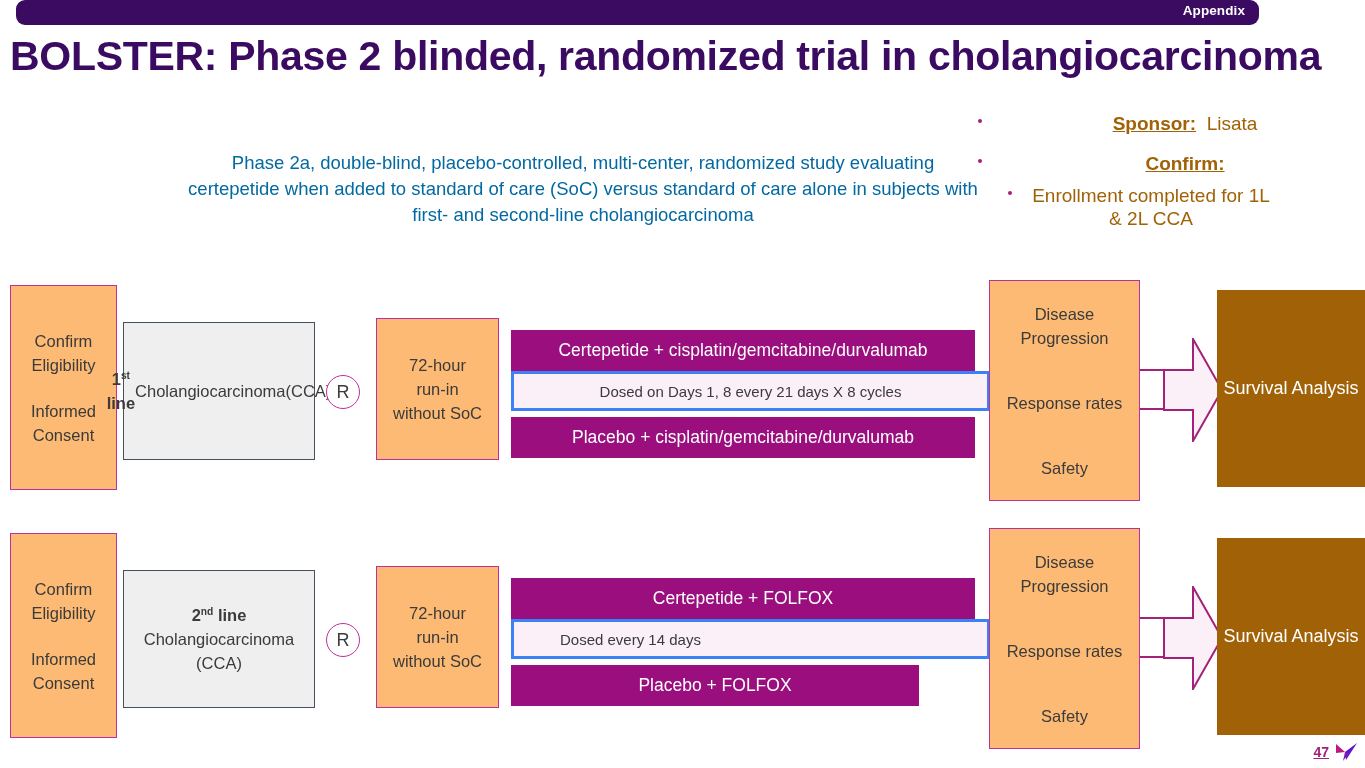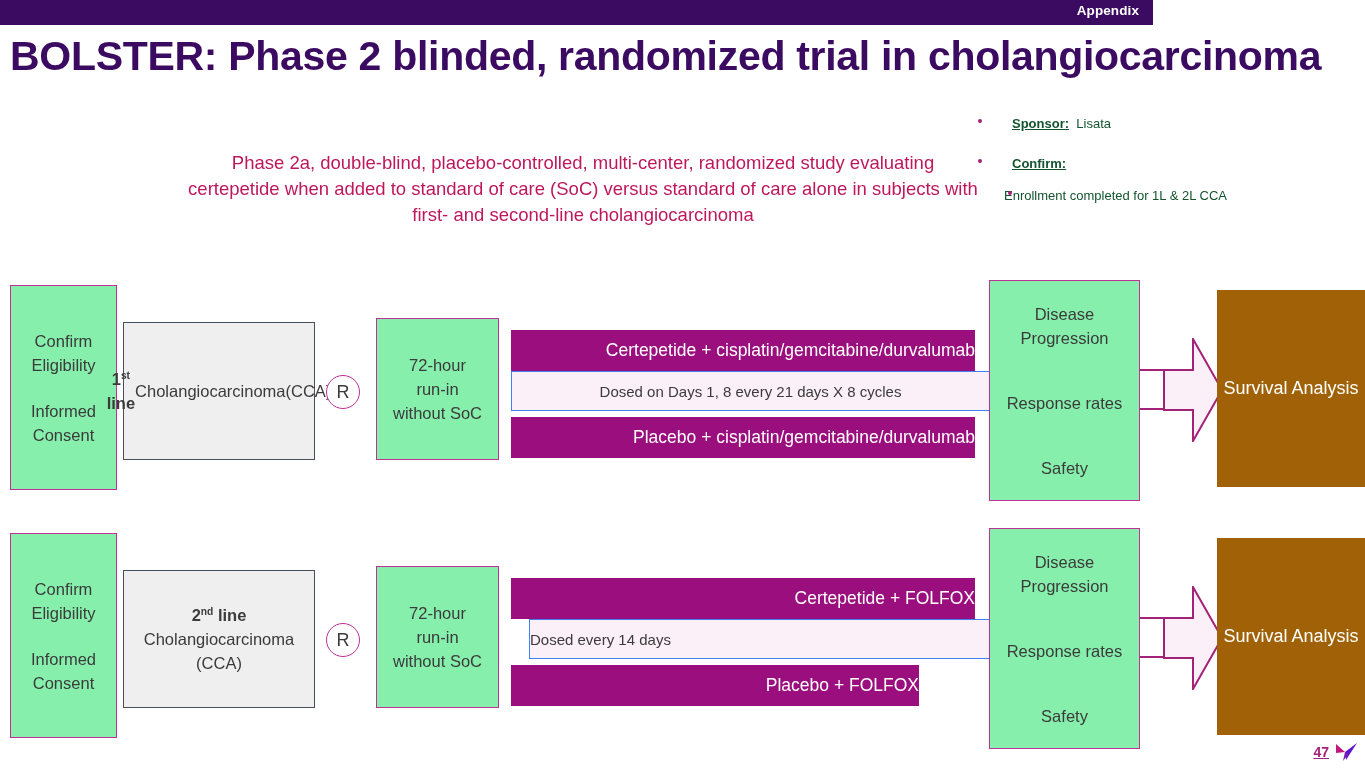--- a/index.html
+++ b/index.html
@@ -8,81 +8,82 @@
     background:#ffffff;
     font-family:"Liberation Sans", sans-serif;
     overflow:hidden;
     position:relative;
     color:#3b3b3b;
   }
   .slide{position:relative;width:1365px;height:768px;}
 
   
   .topbar{
-    position:absolute;left:0;top:0;width:1153px;height:25px;
+    position:absolute;left:16px;top:0;width:1243px;height:25px;
     background:#3B0A61;
+    border-radius:9px;
   }
   .topbar .label{
     position:absolute;right:14px;top:3px;
     color:#ffffff;font-size:13.5px;font-weight:bold;
     letter-spacing:.1px;
   }
 
   
   .title{
     position:absolute;left:10px;top:33px;
     font-size:41px;font-weight:bold;color:#3B0A61;
     letter-spacing:-.3px;white-space:nowrap;
   }
 
   
   .subtitle{
     position:absolute;left:188px;top:150px;width:790px;
-    text-align:center;font-size:18.5px;line-height:26px;color:#be185d;
+    text-align:center;font-size:18.5px;line-height:26px;color:#0369a1;
   }
 
   
   .bullets{position:absolute;left:978px;top:112px;width:380px;}
   .b-row{position:relative;display:block;margin-bottom:17px;}
   .b-dot{
     position:absolute;left:0;top:7px;width:4px;height:4px;border-radius:50%;
     background:#A4217A;
   }
   .b-dot.sub{left:30px;top:7px;}
-  .b-text{display:block;margin-left:34px;font-size:13px;line-height:23px;color:#14532d;}
-  .b-text.sub{margin-left:26px;}
+  .b-text{display:block;margin-left:34px;font-size:19px;line-height:23px;color:#a16207;text-align:center;}
+  .b-text.sub{margin-left:48px;}
   .b-key{font-weight:bold;text-decoration:underline;}
 
   
   .box{position:absolute;box-sizing:border-box;display:flex;
        align-items:center;justify-content:center;text-align:center;}
 
   .pinkbox{
-    background:#86efac;border:1.6px solid #C0309A;
+    background:#fdba74;border:1.6px solid #C0309A;
     font-size:16.5px;line-height:24px;color:#3b3b3b;
   }
   .graybox{
     background:#EFEFEF;border:1.6px solid #44505C;
     font-size:16.5px;line-height:24px;color:#3b3b3b;
   }
   .magentabox{
     background:#a16207;color:#ffffff;border:none;
     font-size:18px;line-height:25px;
   }
   .armbar{
     background:#9B0E7E;color:#ffffff;border:none;
-    font-size:17.5px;display:flex;align-items:center;justify-content:flex-end;
+    font-size:17.5px;display:flex;align-items:center;justify-content:center;
   }
   .doseband{
-    background:#FBEFF8;border:1px solid #3b82f6;
+    background:#FBEFF8;border:3px solid #3b82f6;
     color:#3b3b3b;font-size:15px;
     display:flex;align-items:center;
   }
   .doseband.center{justify-content:center;}
-  .doseband.left{justify-content:flex-start;margin-left:18px;}
+  .doseband.left{justify-content:flex-start;padding-left:46px;}
 
   
   .rcircle{
     position:absolute;width:34px;height:34px;border-radius:50%;
     border:1.6px solid #C0309A;background:#ffffff;
     display:flex;align-items:center;justify-content:center;
     font-size:18px;color:#3b3b3b;box-sizing:border-box;
   }
 
   

